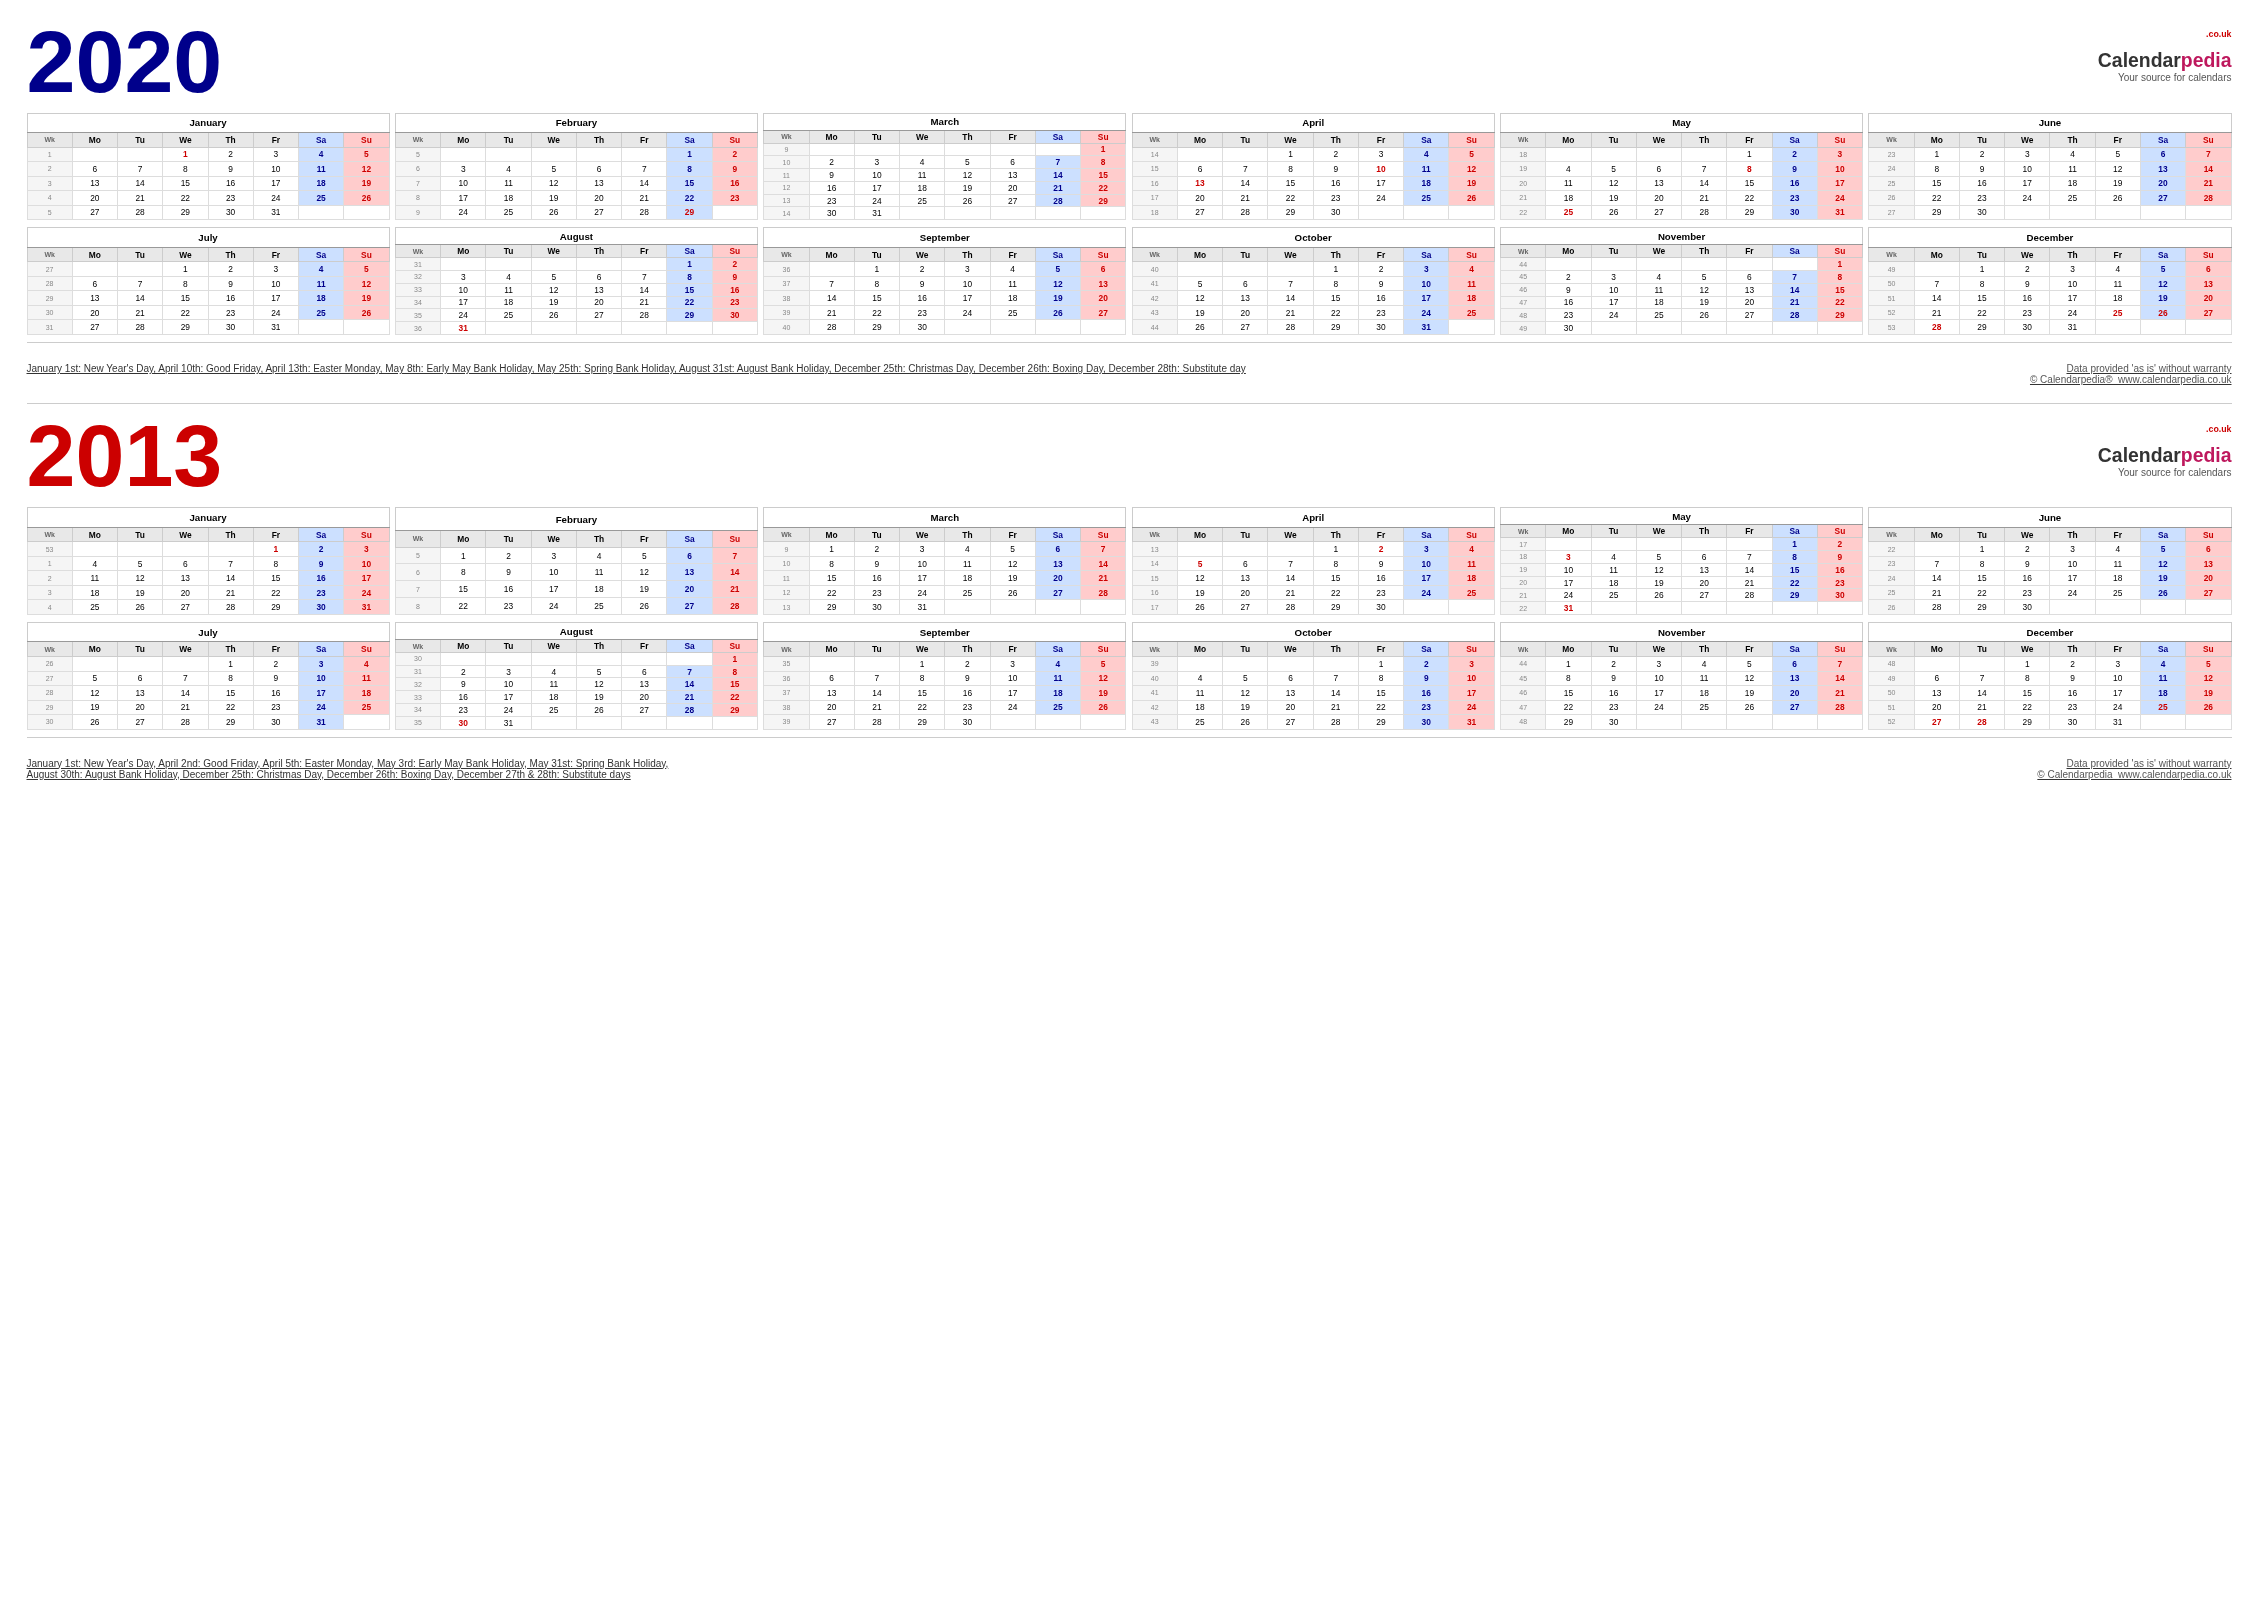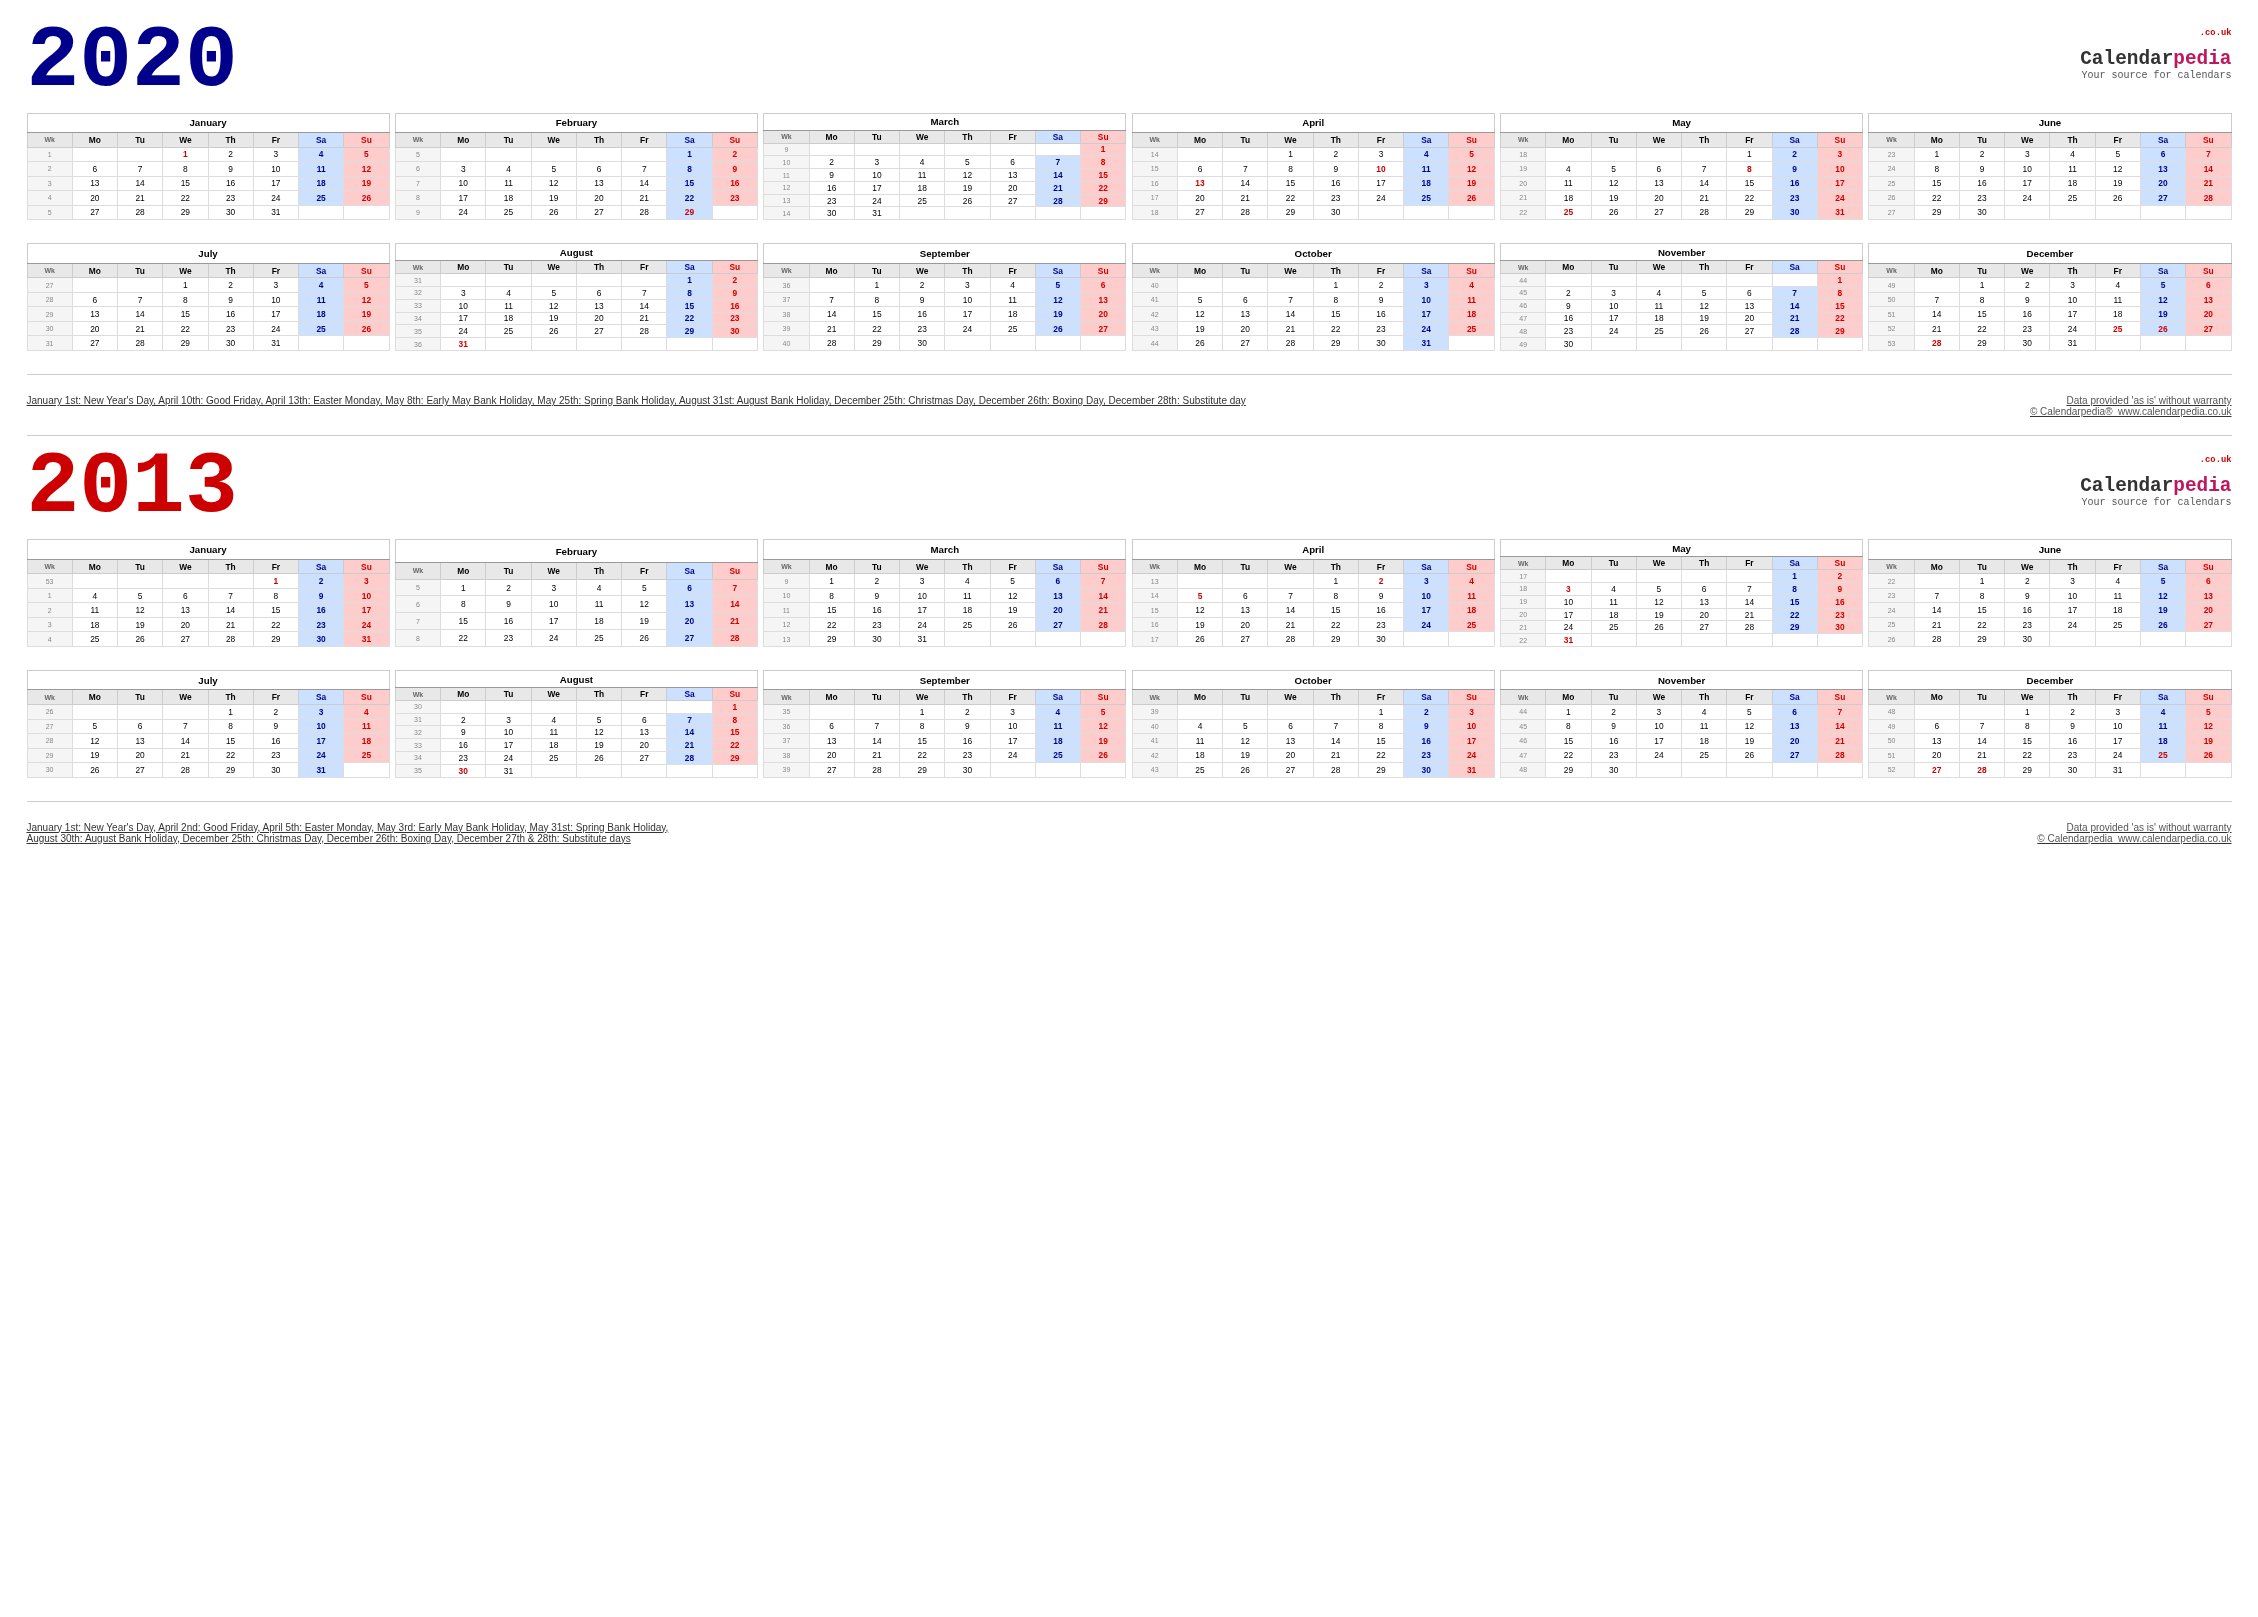--- a/index.html
+++ b/index.html
@@ -11,21 +11,20 @@
       width: 2258px;
       min-height: 1618px;
       padding: 17.6px 26.5px;
     }
     .year-section { margin-bottom: 17.6px; }
     .year-header {
       display: flex;
       justify-content: space-between;
       align-items: flex-start;
       margin-bottom: 7px;
-      font-family: Liberation Mono, monospace;
     }
     .year-title {
       font-size: 88px;
       font-weight: 900;
       line-height: 1;
     }
     .year-2020 .year-title { color: #00008B; }
     .year-2021 .year-title { color: #cc0000; }
     .logo-area {
       text-align: right;
@@ -38,21 +37,21 @@
     }
     .logo-area .logo-text span { color: #be185d; }
     .logo-area .logo-sub {
       font-size: 10px;
       color: #555;
     }
     .calendars-grid {
       display: grid;
       grid-template-columns: repeat(6, 1fr);
       gap: 5.3px;
-      margin-bottom: 23px;
+      margin-bottom: 7px;
     }
     .month-table {
       border: 0.9px solid #999;
       border-collapse: collapse;
       width: 100%;
       font-size: 8.4px;
     }
     .month-table th.month-header {
       background: #fff;
       text-align: center;

